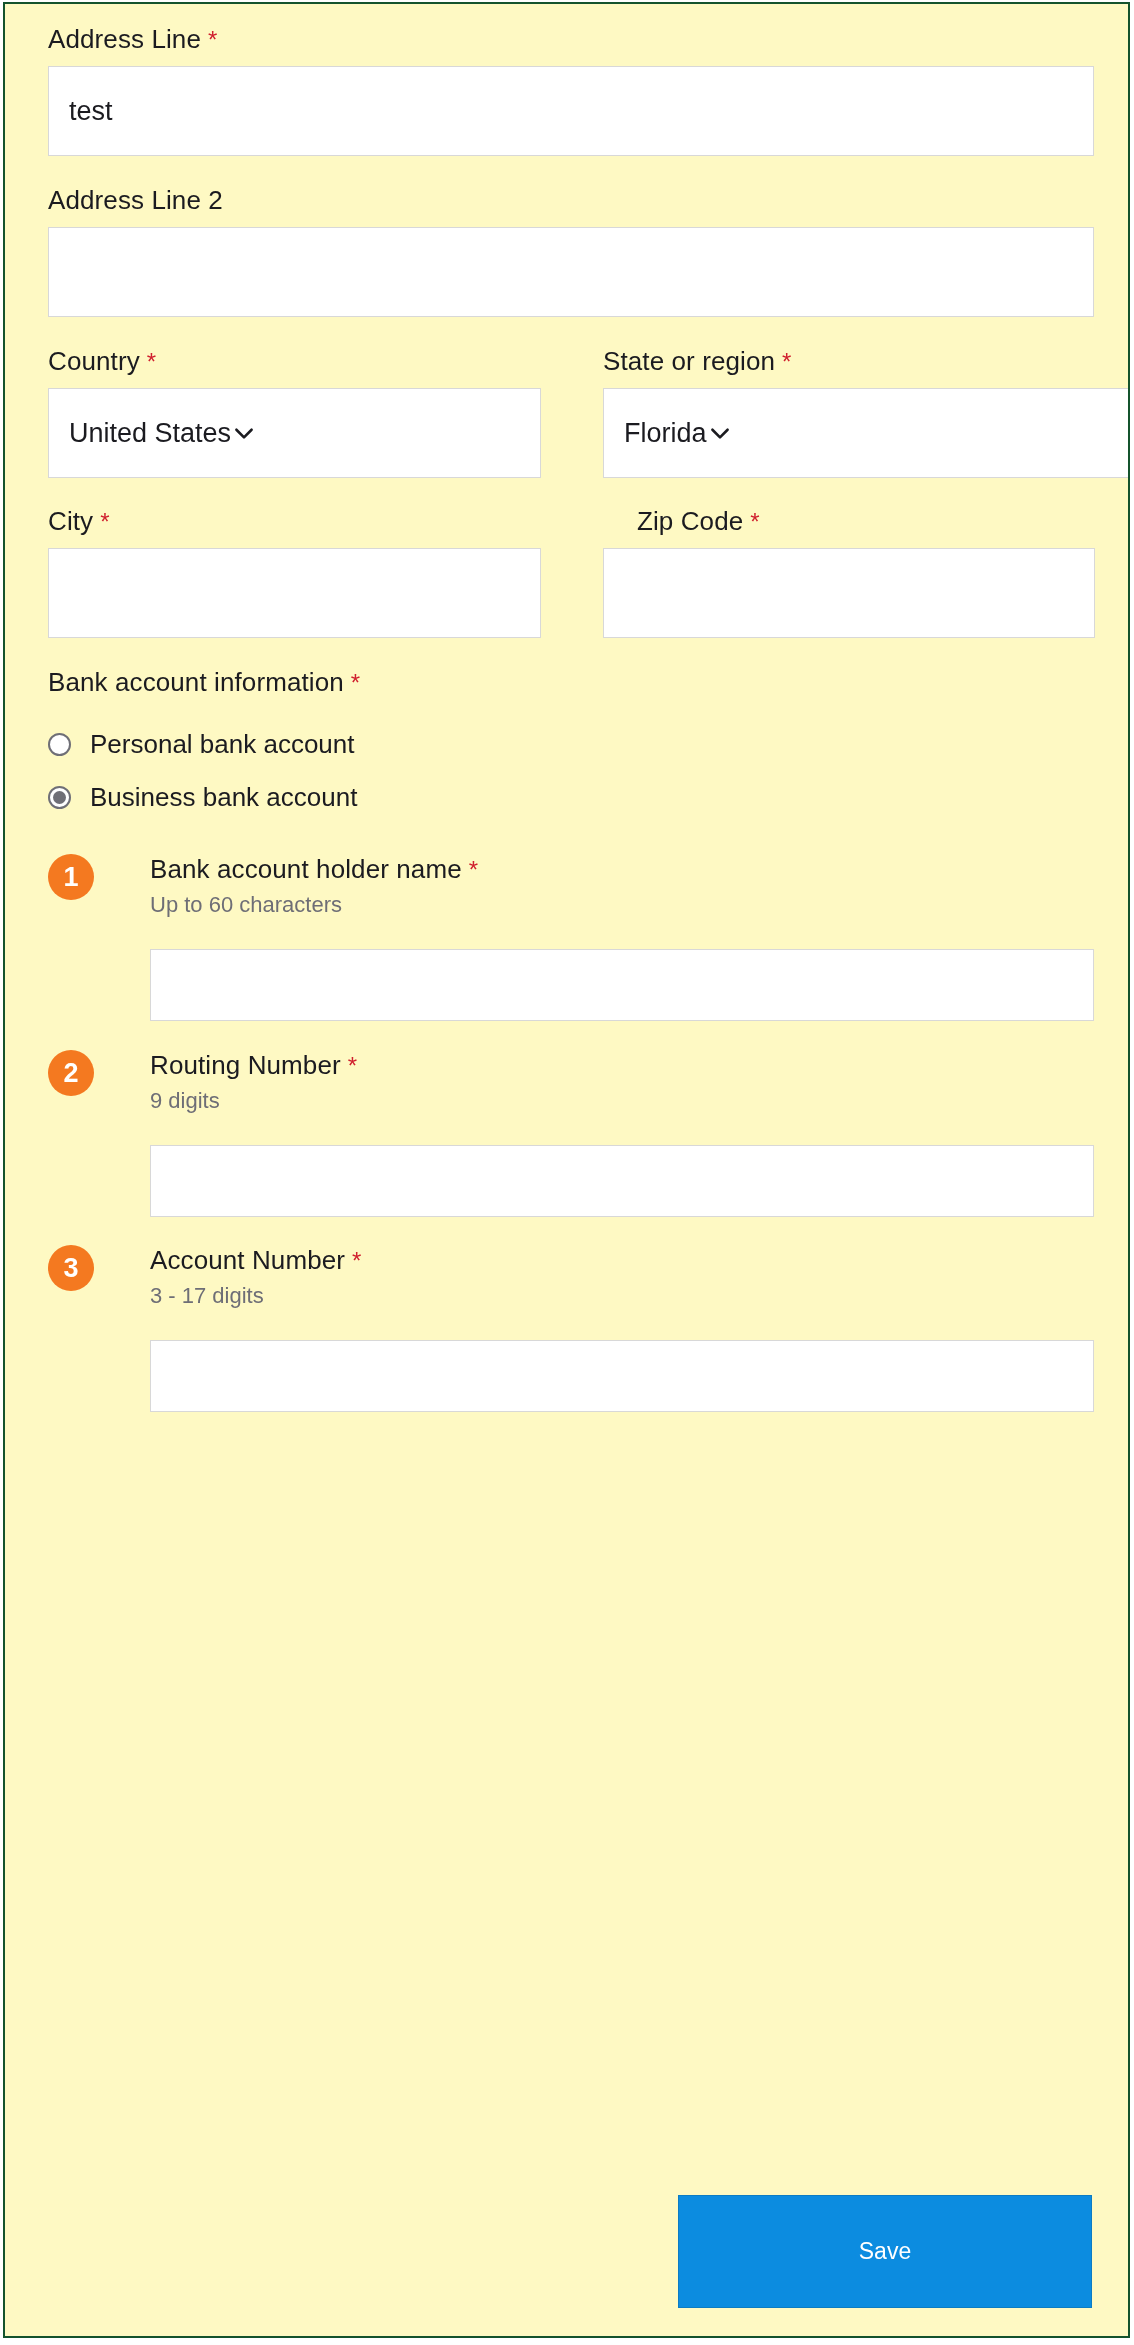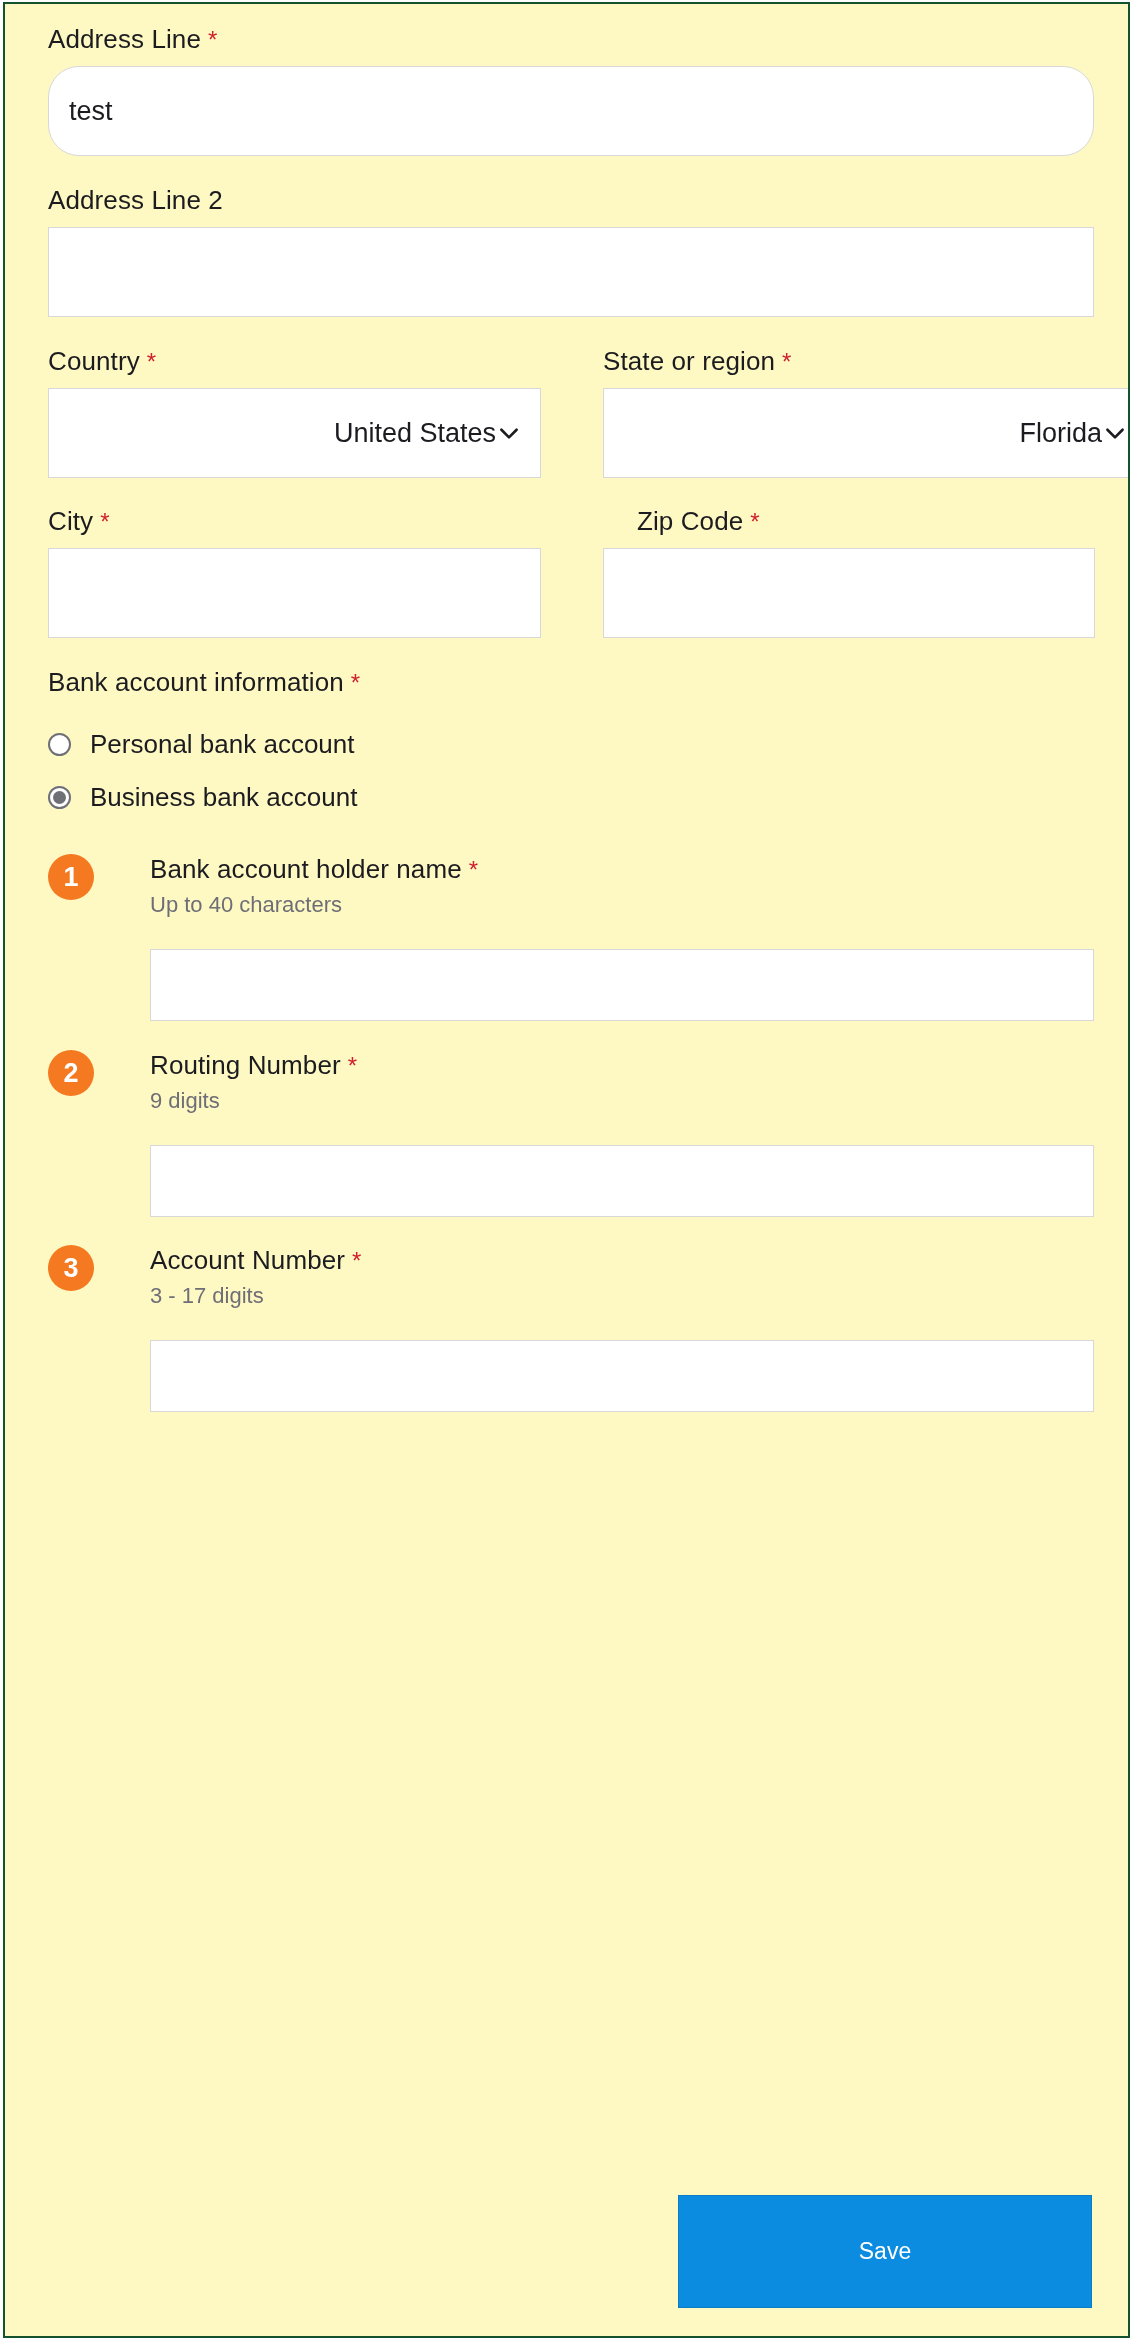--- a/index.html
+++ b/index.html
@@ -74,38 +74,38 @@
   .text-input .val { line-height: 1; }
   .text-input.empty .val { color: transparent; }
 
   .select-box {
     box-sizing: border-box;
     border: 1px solid #d8d8d8;
     background: #ffffff;
     height: 90px;
     display: flex;
     align-items: center;
-    justify-content: flex-end;
+    justify-content: flex-start;
     padding: 0 18px 0 20px;
     font-size: 27px;
     color: #1b1b20;
   }
   .chev {
     width: 26px;
     height: 26px;
     flex: 0 0 auto;
     display: block;
   }
 
   
   .abs { position: absolute; }
 
   
   #lbl-address1 { left: 43px; top: 20px; }
-  #in-address1  { left: 43px; top: 62px; border-radius: 31px; }
+  #in-address1  { left: 43px; top: 62px; }
 
   
   #lbl-address2 { left: 43px; top: 181px; }
   #in-address2  { left: 43px; top: 223px; }
 
   
   #lbl-country  { left: 43px; top: 342px; }
   #in-country   { left: 43px; top: 384px; width: 493px; }
   #lbl-state    { left: 598px; top: 342px; }
   #in-state     { left: 598px; top: 384px; width: 544px; }
@@ -274,21 +274,21 @@
         </span>
       <span class="radio-label">Business bank account</span>
     </div>
 
     <div class="num-block" id="num-block-1">
       <div class="badge">1</div>
       <div class="num-body">
         <div class="field-label">
           <span>Bank account holder name</span><span class="req">*</span>
         </div>
-        <div class="hint">Up to 40 characters</div>
+        <div class="hint">Up to 60 characters</div>
         <div class="text-input empty">
           <span class="val"></span>
         </div>
       </div>
     </div>
 
     <div class="num-block" id="num-block-2">
       <div class="badge">2</div>
       <div class="num-body">
         <div class="field-label">

